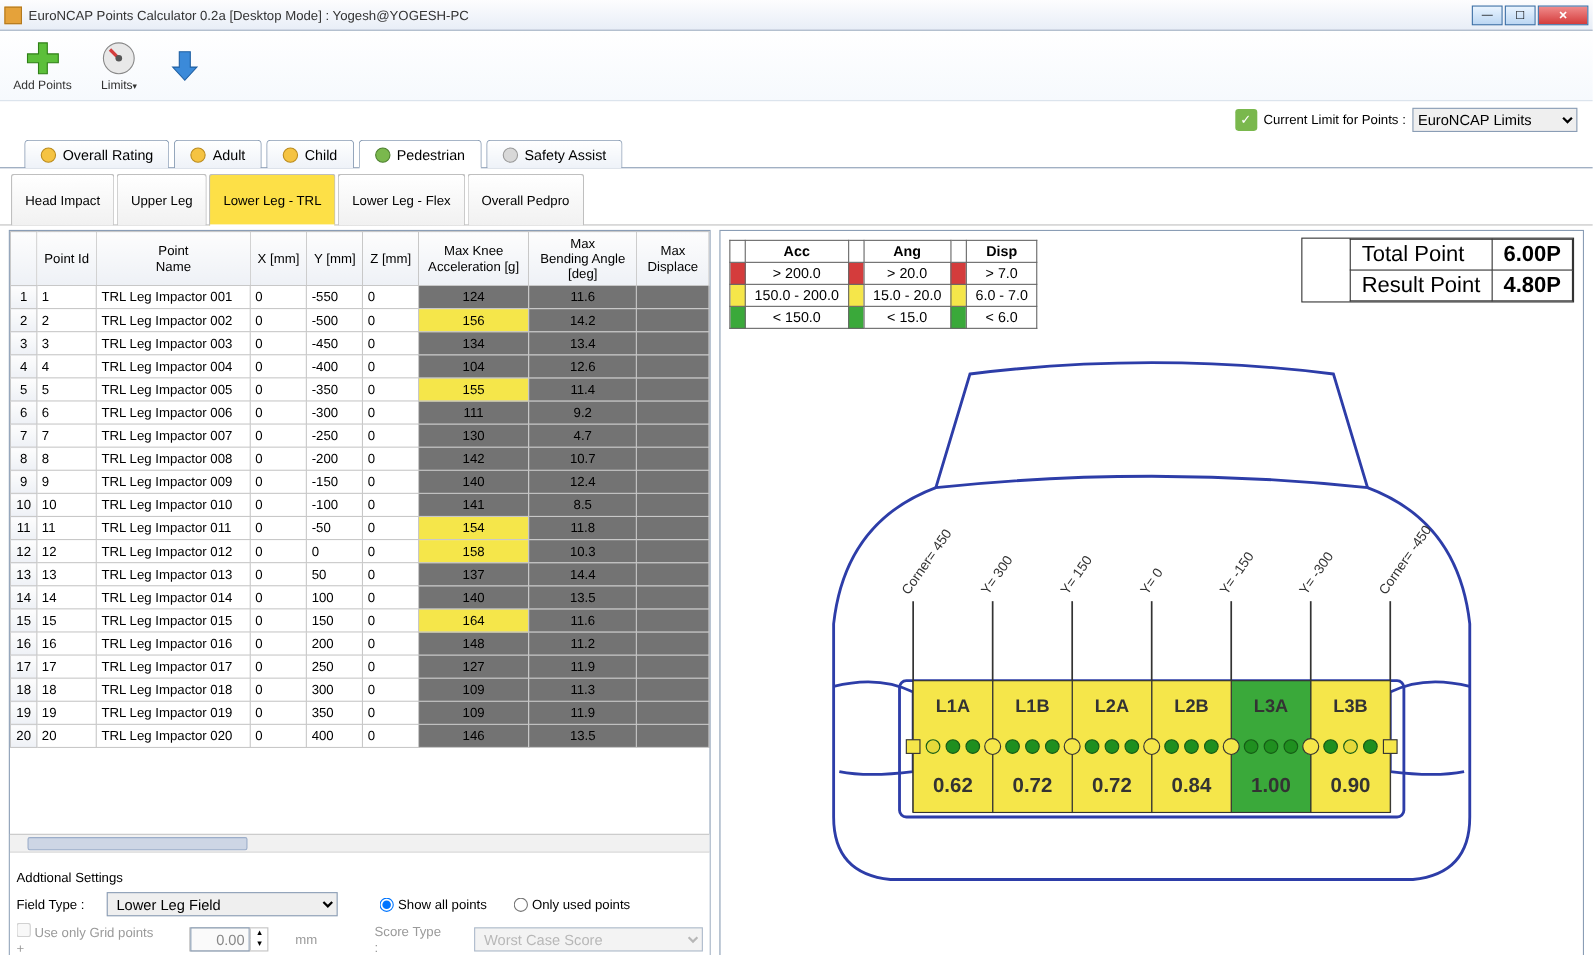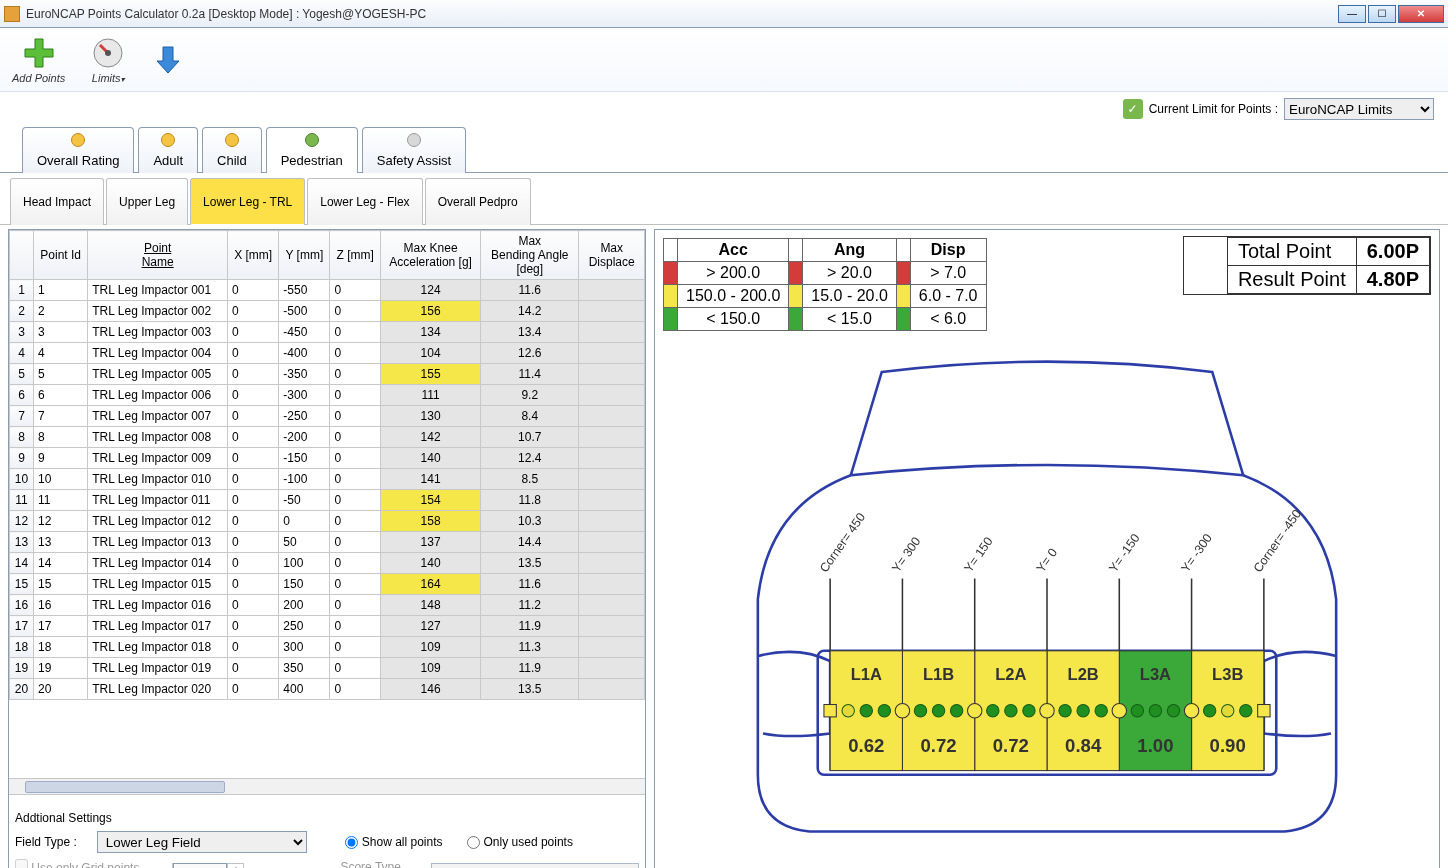--- a/index.html
+++ b/index.html
@@ -11,33 +11,33 @@
 .titlebar .title-text { flex: 0 0 auto; color: #333; }
 .titlebar .spacer { flex: 1; }
 .titlebar .winbtn { width: 28px; height: 18px; margin-left: 2px; border: 1px solid #3a6ea5; background: linear-gradient(#e9f4ff,#bcd7f3); display:flex; align-items:center; justify-content:center; font-size:10px; cursor:pointer; }
 .titlebar .winbtn.close { background: linear-gradient(#f08b8b,#d43c3c); color:#fff; width:46px; }
 .titlebar .winbtn.min::before { content:"—"; }
 .titlebar .winbtn.max::before { content:"☐"; }
 .titlebar .winbtn.close::before { content:"✕"; font-weight:bold; }
 
 
 .toolbar { height: 64px; background: linear-gradient(#fff,#f6f9fd); border-bottom: 1px solid #d9e1ec; display:flex; align-items:center; padding:2px 8px; gap:18px; }
-.tbtn { display:flex; flex-direction:column; align-items:center; gap:2px; cursor:pointer; padding:2px 4px;font-style:italic; }
+.tbtn { display:flex; flex-direction:column; align-items:center; gap:2px; cursor:pointer; padding:2px 4px; }
 .tbtn .ico { width:34px; height:34px; display:flex; align-items:center; justify-content:center; }
 .tbtn .lbl { font-size:11px; color:#333; }
 .plus-ico svg, .gauge-ico svg, .arrow-ico svg { width:34px; height:34px; }
 
 
 .limits-bar { display:flex; justify-content:flex-end; align-items:center; padding:6px 14px; gap:6px; }
 .limits-bar .limit-ico { width:20px; height:20px; background:#7ab84d; border-radius:3px; display:flex; align-items:center; justify-content:center; color:#fff; font-size:12px; }
 .limits-bar select { width:150px; height:22px; border:1px solid #8a9db5; }
 
 
 .main-tabs { display:flex; padding-left:22px; gap:4px; border-bottom:1px solid #8a9db5; }
-.main-tab { position:relative; top:1px; padding:5px 14px; border:1px solid #8a9db5; border-bottom:none; background: linear-gradient(#fff,#eef2f8); border-radius:4px 4px 0 0; cursor:pointer; display:flex; align-items:center; gap:6px; font-size:13px;flex-direction:column; }
+.main-tab { position:relative; top:1px; padding:5px 14px; border:1px solid #8a9db5; border-bottom:none; background: linear-gradient(#fff,#eef2f8); border-radius:4px 4px 0 0; cursor:pointer; display:flex; align-items:center; gap:6px; font-size:13px; }
 .main-tab.active { background:#fff; font-weight:normal; }
 .main-tab.active::after { content:""; position:absolute; left:0; right:0; bottom:-1px; height:2px; background:#fff; }
 .main-tab .dot { width:14px; height:14px; border-radius:50%; background:#f5c342; border:1px solid #bb8b1d; display:inline-block; }
 .main-tab .dot.green { background:#7ab84d; border-color:#4e8030; }
 .main-tab .dot.grey { background:#d8d8d8; border-color:#999; }
 
 
 .sub-tabs { display:flex; padding-left:10px; gap:2px; margin-top:4px; border-bottom:1px solid #bfbfbf; }
 .sub-tab { position:relative; top:1px; padding:16px 12px; border:1px solid #bfbfbf; border-bottom:none; background:linear-gradient(#fff,#f1f1f1); border-radius:3px 3px 0 0; cursor:pointer; font-size:12px; }
 .sub-tab.active { background:#fde047; }
@@ -47,42 +47,42 @@
 .content { display:flex; height: calc(868px - 28px - 64px - 34px - 30px - 24px - 5px); padding:4px 8px; gap:8px; }
 .left-pane { flex:0 0 638px; display:flex; flex-direction:column; border:1px solid #8a9db5; }
 .right-pane { flex:1; border:1px solid #8a9db5; position:relative; padding:8px; overflow:hidden; }
 
 
 .grid-wrap { flex:1; overflow:auto; position:relative; }
 table.grid { border-collapse:collapse; width:100%; font-size:12px; }
 table.grid th, table.grid td { border:1px solid #c8c8c8; padding:3px 4px; text-align:left; white-space:nowrap; }
 table.grid th { background:linear-gradient(#fdfdfd,#eef1f6); position:sticky; top:0; font-weight:normal; text-align:center; height:44px; }
 table.grid td.rn { background:linear-gradient(#fdfdfd,#eef1f6); text-align:center; width:24px; }
-table.grid td.c-green { background:#e5e5e5; text-align:center;margin-top:36px; }
+table.grid td.c-green { background:#737373; text-align:center;margin-top:36px; }
 table.grid td.c-yellow { background:#f5e64a; text-align:center; }
 .hscroll { height:16px; background:#f1f1f1; border-top:1px solid #c8c8c8; position:relative; }
 .hscroll .thumb { position:absolute; left:16px; top:2px; height:12px; width:200px; background:#cdd6e5; border:1px solid #9badc9; border-radius:2px; }
 
 
 .settings { border-top:1px solid #c8c8c8; padding:16px 6px 8px; background:#fff; }
 .settings .hdr { font-size:12px; margin-bottom:6px; }
 .settings-row { display:flex; align-items:center; gap:20px; margin-bottom:6px; }
 .settings select, .settings input[type=text] { border:1px solid #8a9db5; height:22px; padding:0 4px; }
 .settings .wide { width:210px; }
 .settings .radio-group { display:flex; gap:24px; margin-left:18px; align-items:center; }
 .settings .radio-group label { display:flex; gap:4px; align-items:center; }
 .settings .row2 { display:flex; gap:24px; align-items:center; }
 .settings .disabled { color:#9a9a9a; }
 .spinbox { display:flex; align-items:center; border:1px solid #c2c2c2; height:22px; }
 .spinbox input { border:none; width:54px; text-align:right; padding-right:4px; height:20px; color:#888; }
 .spinbox .arrows { width:16px; display:flex; flex-direction:column; }
 .spinbox .arrows div { height:10px; font-size:7px; text-align:center; line-height:9px; border-left:1px solid #c2c2c2; cursor:pointer; }
 
 
-.legend-table { border-collapse:collapse; font-size:16px; margin-bottom:10px; }
+.legend-table { border-collapse:collapse; font-size:13px; margin-bottom:10px; }
 .legend-table th, .legend-table td { border:1px solid #666; padding:2px 8px; text-align:center; }
 .legend-table .swatch { width:14px; padding:0; }
 .sw-red { background:#d43c3c; }
 .sw-yel { background:#f5e64a; }
 .sw-grn { background:#3aa93a; }
 
 
 .result-box { position:absolute; top:6px; right:8px; border:1px solid #333; font-size:20px; }
 .result-box table { border-collapse:collapse;margin-left:43px; }
 .result-box td { border:1px solid #333; padding:2px 10px; }
@@ -176,21 +176,21 @@
 
 <div class="content">
 
   <div class="left-pane">
     <div class="grid-wrap">
       <table class="grid">
         <thead>
           <tr>
             <th style="width:24px;"></th>
             <th>Point Id</th>
-            <th style="min-width:120px;"><span style="white-space:pre-line;text-decoration:underline;">Point
+            <th style="min-width:120px;"><span style="white-space:pre-line;">Point
 Name</span></th>
             <th>X [mm]</th>
             <th>Y [mm]</th>
             <th>Z [mm]</th>
             <th style="min-width:90px;"><span style="white-space:pre-line;">Max Knee
 Acceleration [g]</span></th>
             <th style="min-width:90px;"><span style="white-space:pre-line;">Max
 Bending Angle
 [deg]</span></th>
             <th style="min-width:60px;"><span style="white-space:pre-line;">Max
@@ -265,21 +265,21 @@
               <td class="c-green"></td>
             </tr>
             <tr>
               <td class="rn">7</td>
               <td>7</td>
               <td>TRL Leg Impactor 007</td>
               <td>0</td>
               <td>-250</td>
               <td>0</td>
               <td class="c-green">130</td>
-              <td class="c-green">8.4</td>
+              <td class="c-green">4.7</td>
               <td class="c-green"></td>
             </tr>
             <tr>
               <td class="rn">8</td>
               <td>8</td>
               <td>TRL Leg Impactor 008</td>
               <td>0</td>
               <td>-200</td>
               <td>0</td>
               <td class="c-green">142</td>

